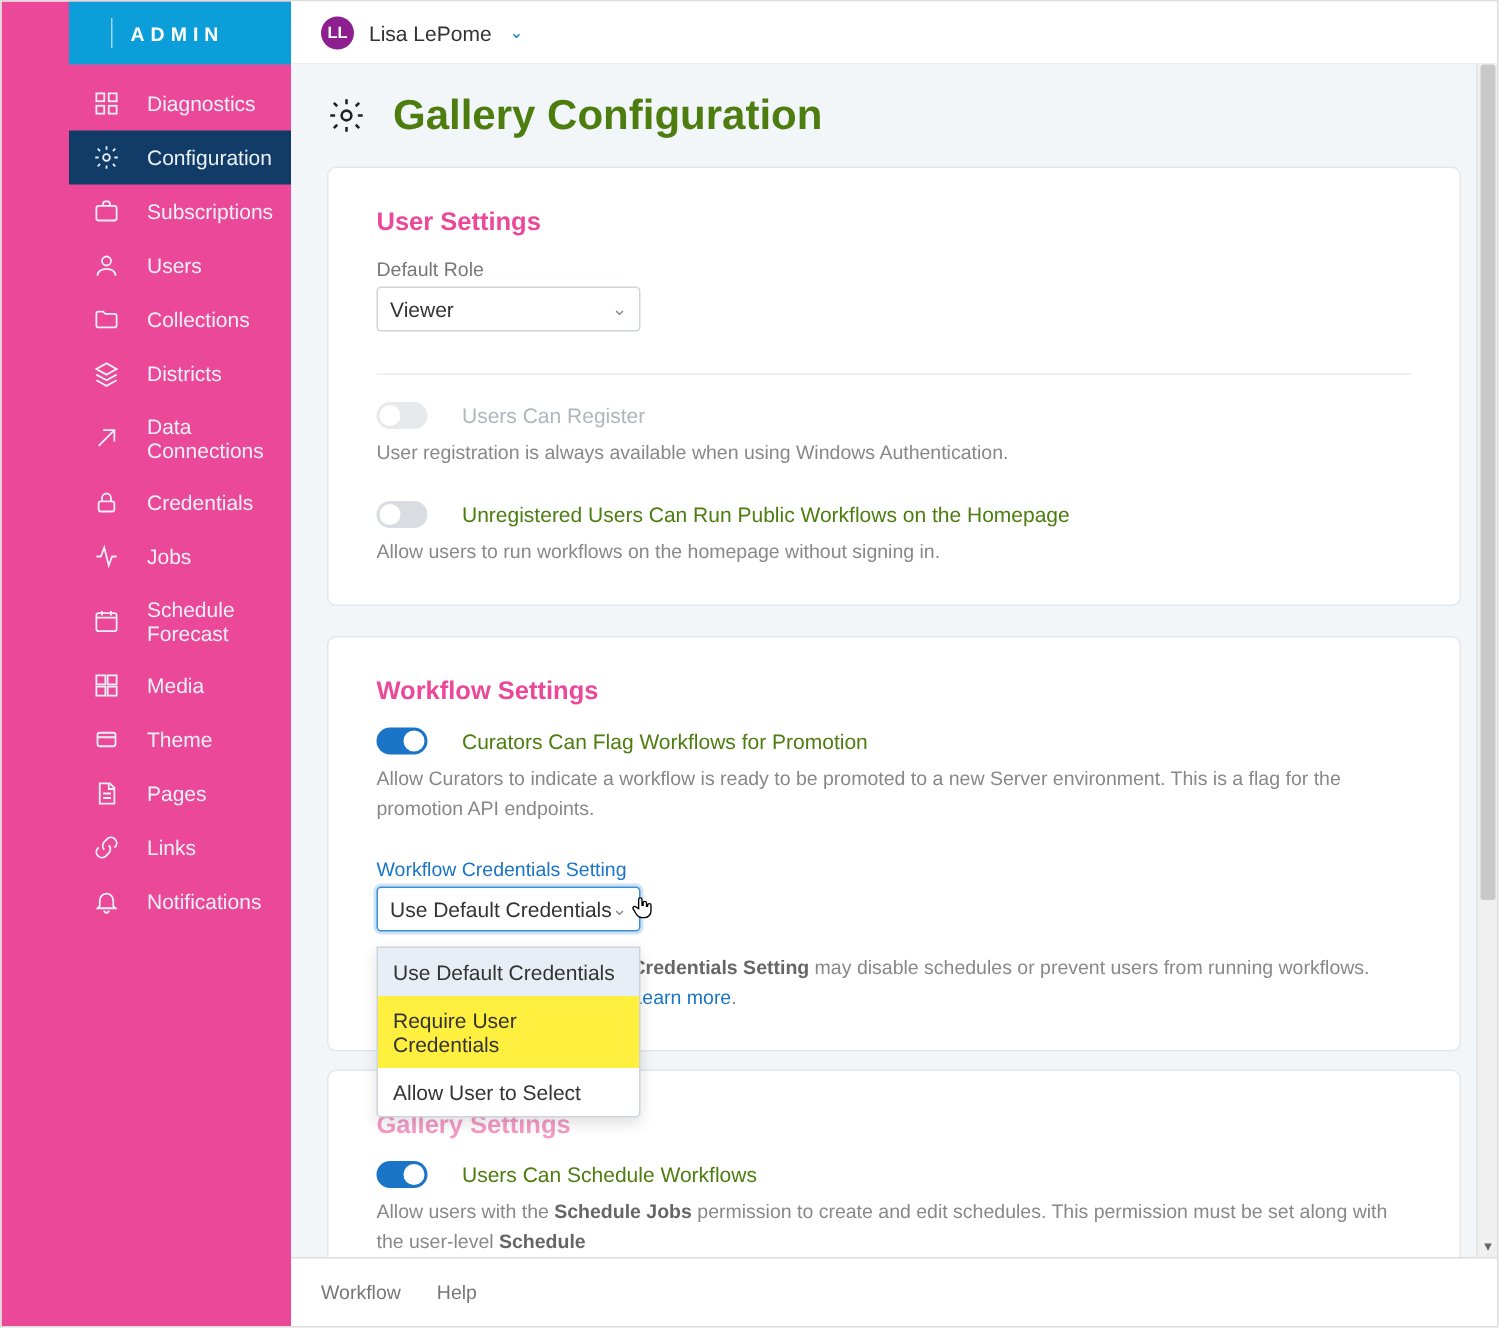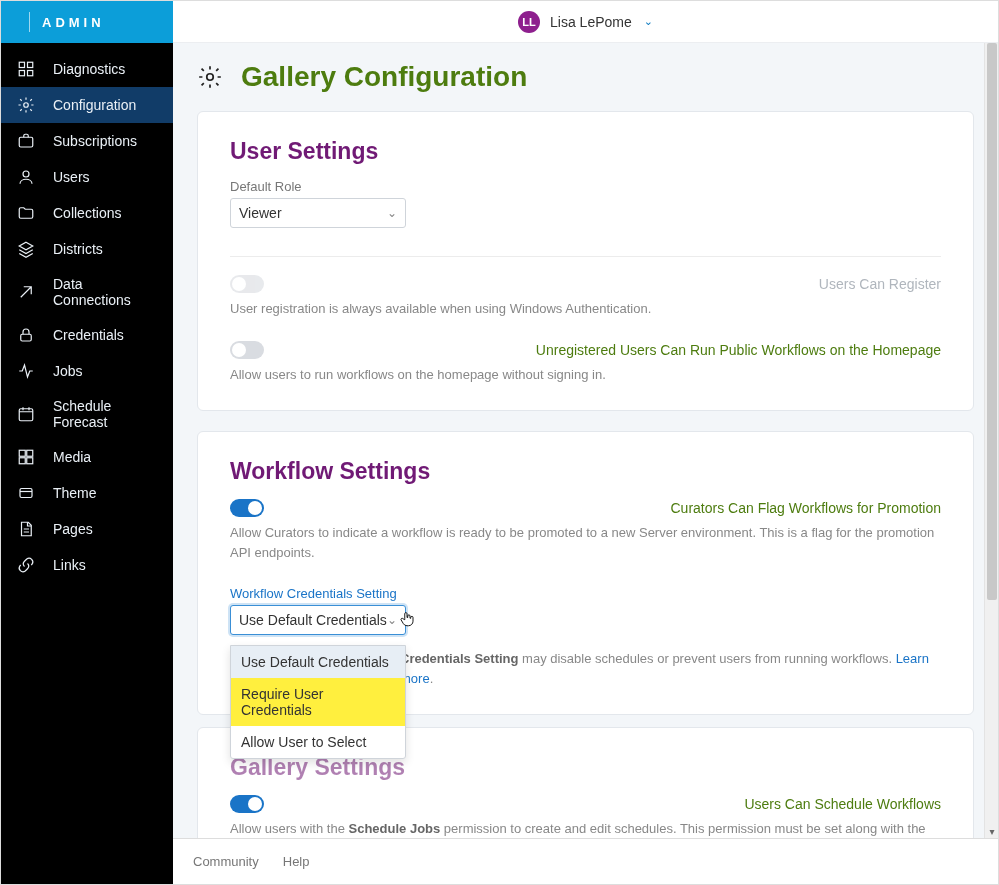--- a/index.html
+++ b/index.html
@@ -13,26 +13,27 @@
   .app {
     display: flex;
     width: 999px;
     height: 885px;
     position: relative;
     overflow: hidden;
     border: 1px solid #ddd;
   }
   
   .sidebar {
-    width: 172px;
-    background: #000000;
+    width: 193px;
+    background: #ec4899;
     color: #fff;
     display: flex;
     flex-direction: column;
     flex-shrink: 0;
+    padding-left: 45px;
   }
   .brand {
     height: 42px;
     background: #0c9ed9;
     display: flex;
     align-items: center;
     gap: 12px;
     padding: 0 16px;
     font-weight: 700;
     letter-spacing: 4px;
@@ -69,21 +70,21 @@
     display: flex;
     flex-direction: column;
     background: #f3f6f9;
     min-width: 0;
   }
   .topbar {
     height: 42px;
     background: #fff;
     display: flex;
     align-items: center;
-    justify-content: center;
+    justify-content: flex-start;
     padding: 0 20px;
     gap: 10px;
     border-bottom: 1px solid #eceef1;
   }
   .avatar {
     width: 22px; height: 22px; border-radius: 50%;
     background: #8e1f8e;
     color: #fff;
     font-size: 11px;
     display: flex; align-items: center; justify-content: center;
@@ -112,23 +113,23 @@
     color: #4d7c0f;
   }
   .panel {
     background: #fff;
     border: 1px solid #e3e7ec;
     border-radius: 6px;
     margin-bottom: 20px;
     padding: 26px 32px;
   }
   .panel h2 {
-    font-size: 23px;
+    font-size: 17px;
     font-weight: 700;
-    color: #701a75;
+    color: #ec4899;
     margin-bottom: 14px;
   }
   .field-label {
     font-size: 13px;
     color: #777;
     margin-bottom: 4px;
     display: block;
   }
   .field-label.blue { color: #1a74c7; font-weight: 400; }
   .select {
@@ -150,23 +151,22 @@
     box-shadow: 0 0 0 2px rgba(58,143,214,0.25);
   }
   .select .chev { color: #888; font-size: 12px; }
   hr.sep {
     border: none; border-top: 1px solid #ececec;
     margin: 28px 0 18px 0;
   }
   .toggle-row {
     display: flex;
     align-items: center;
-    gap: 8px;
+    gap: 23px;
     margin-bottom: 6px;
-    justify-content: space-between;
   }
   .help-text {
     font-size: 13px;
     color: #888;
     line-height: 1.5;
   }
   .help-text .bold { font-weight: 600; color: #666;}
   .help-text .link { color: #1a74c7; }
   .toggle {
     width: 34px; height: 18px; border-radius: 10px;
@@ -382,20 +382,28 @@
         <span>Pages</span>
       </div>
       <div class="nav-item">
         <span class="icon">
             <svg viewBox="0 0 24 24">
               <path d="M10 14a5 5 0 0 1 0-7l3-3a5 5 0 0 1 7 7l-1 1M14 10a5 5 0 0 1 0 7l-3 3a5 5 0 0 1-7-7l1-1"></path>
             </svg>
           </span>
         <span>Links</span>
       </div>
+      <div class="nav-item">
+        <span class="icon">
+            <svg viewBox="0 0 24 24">
+              <path d="M6 16V11a6 6 0 0 1 12 0v5l2 2H4zM10 20a2 2 0 0 0 4 0"></path>
+            </svg>
+          </span>
+        <span>Notifications</span>
+      </div>
     </div>
   </div>
 
   <div class="main">
     <div class="topbar">
       <div class="avatar">LL</div>
       <span class="username">Lisa LePome</span>
       <span class="caret-down">⌄</span>
     </div>
 
@@ -475,17 +483,17 @@
         </div>
       </div>
     </div>
 
     <div class="vscroll-track">
       <div class="vscroll-thumb"></div>
       <div class="vscroll-arrow" style="bottom:0">▾</div>
     </div>
 
     <div class="footer">
-      <a>Community</a>
+      <a>Workflow</a>
       <a>Help</a>
     </div>
   </div>
 </div>
 
 </body></html>

